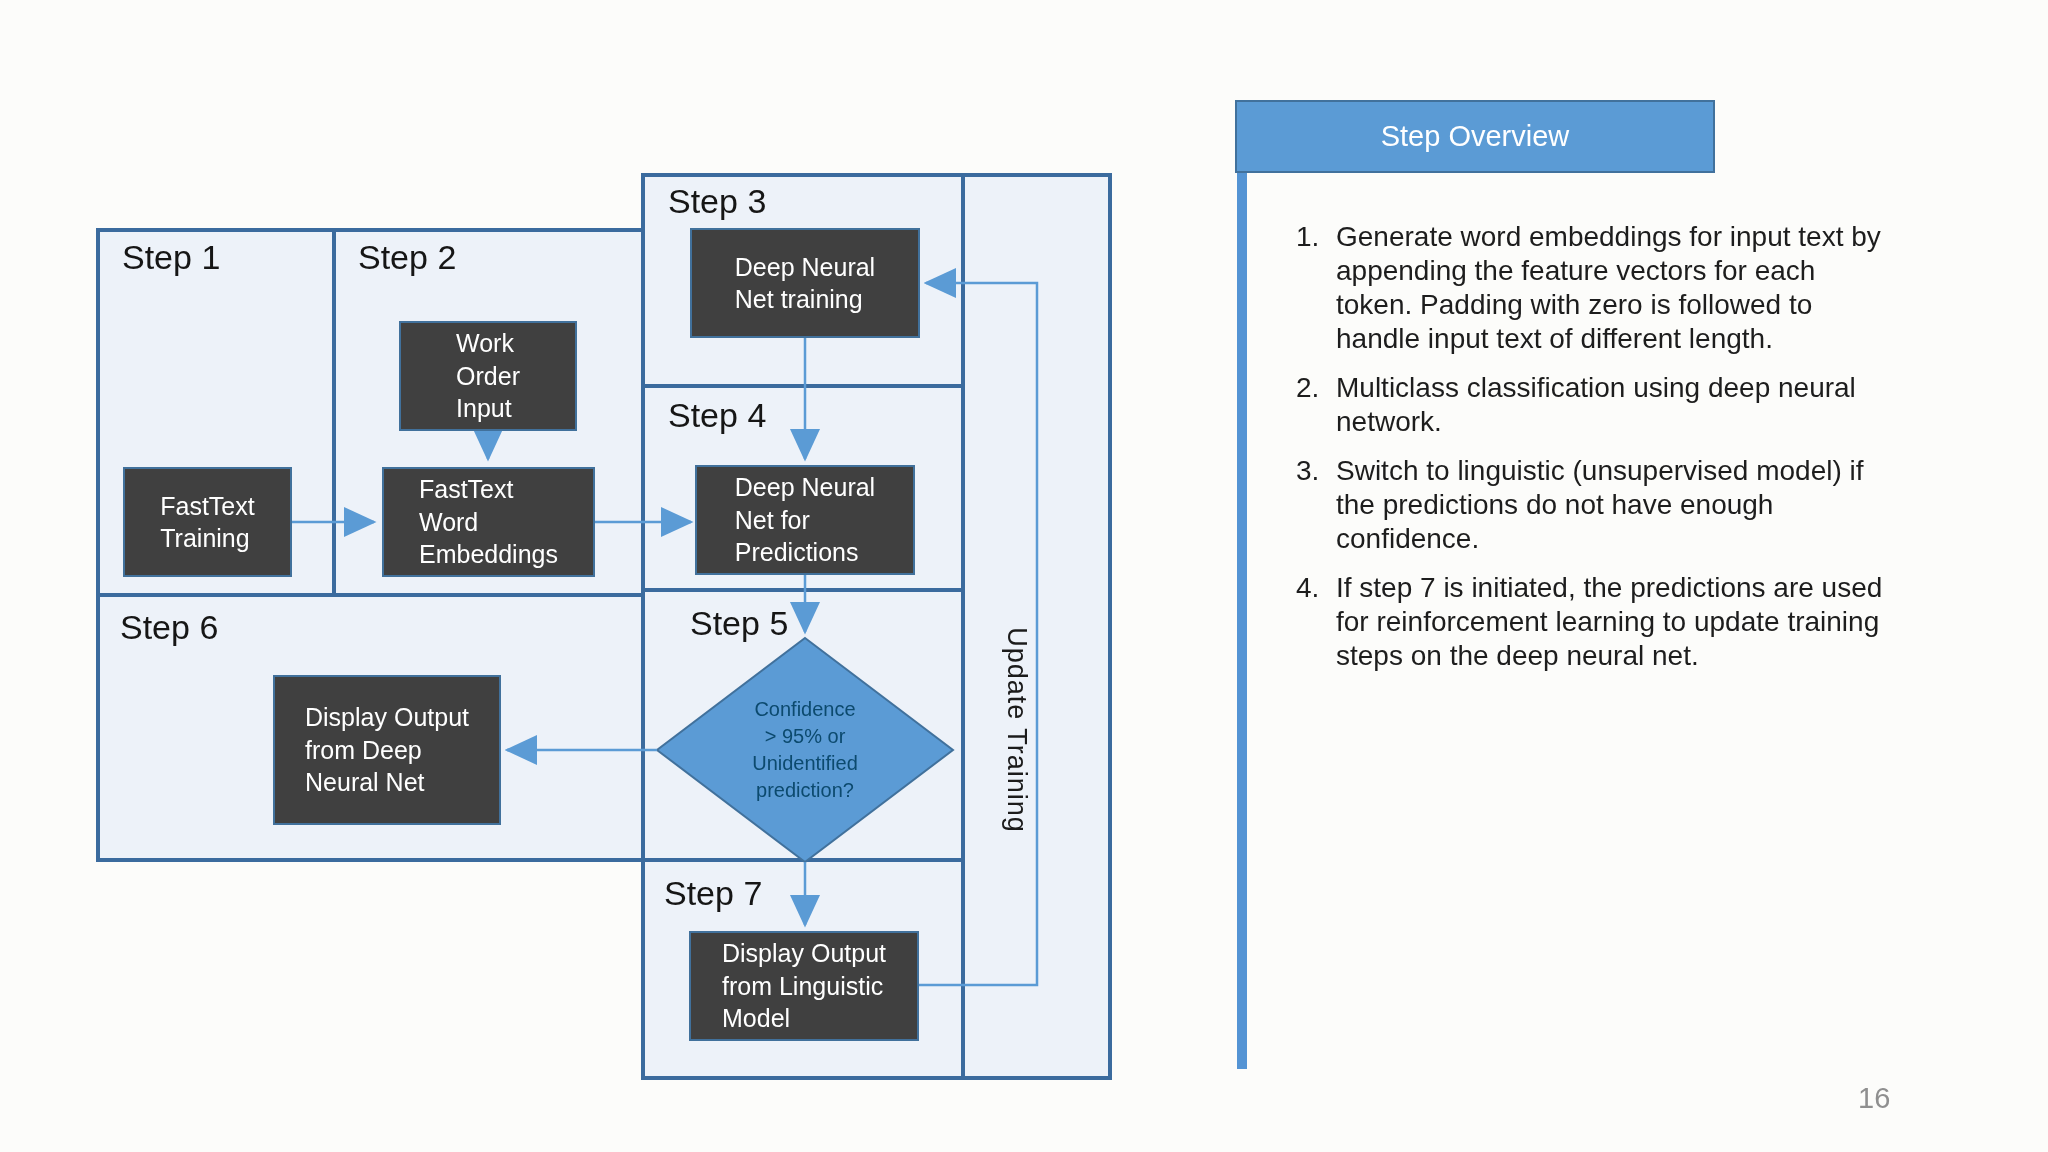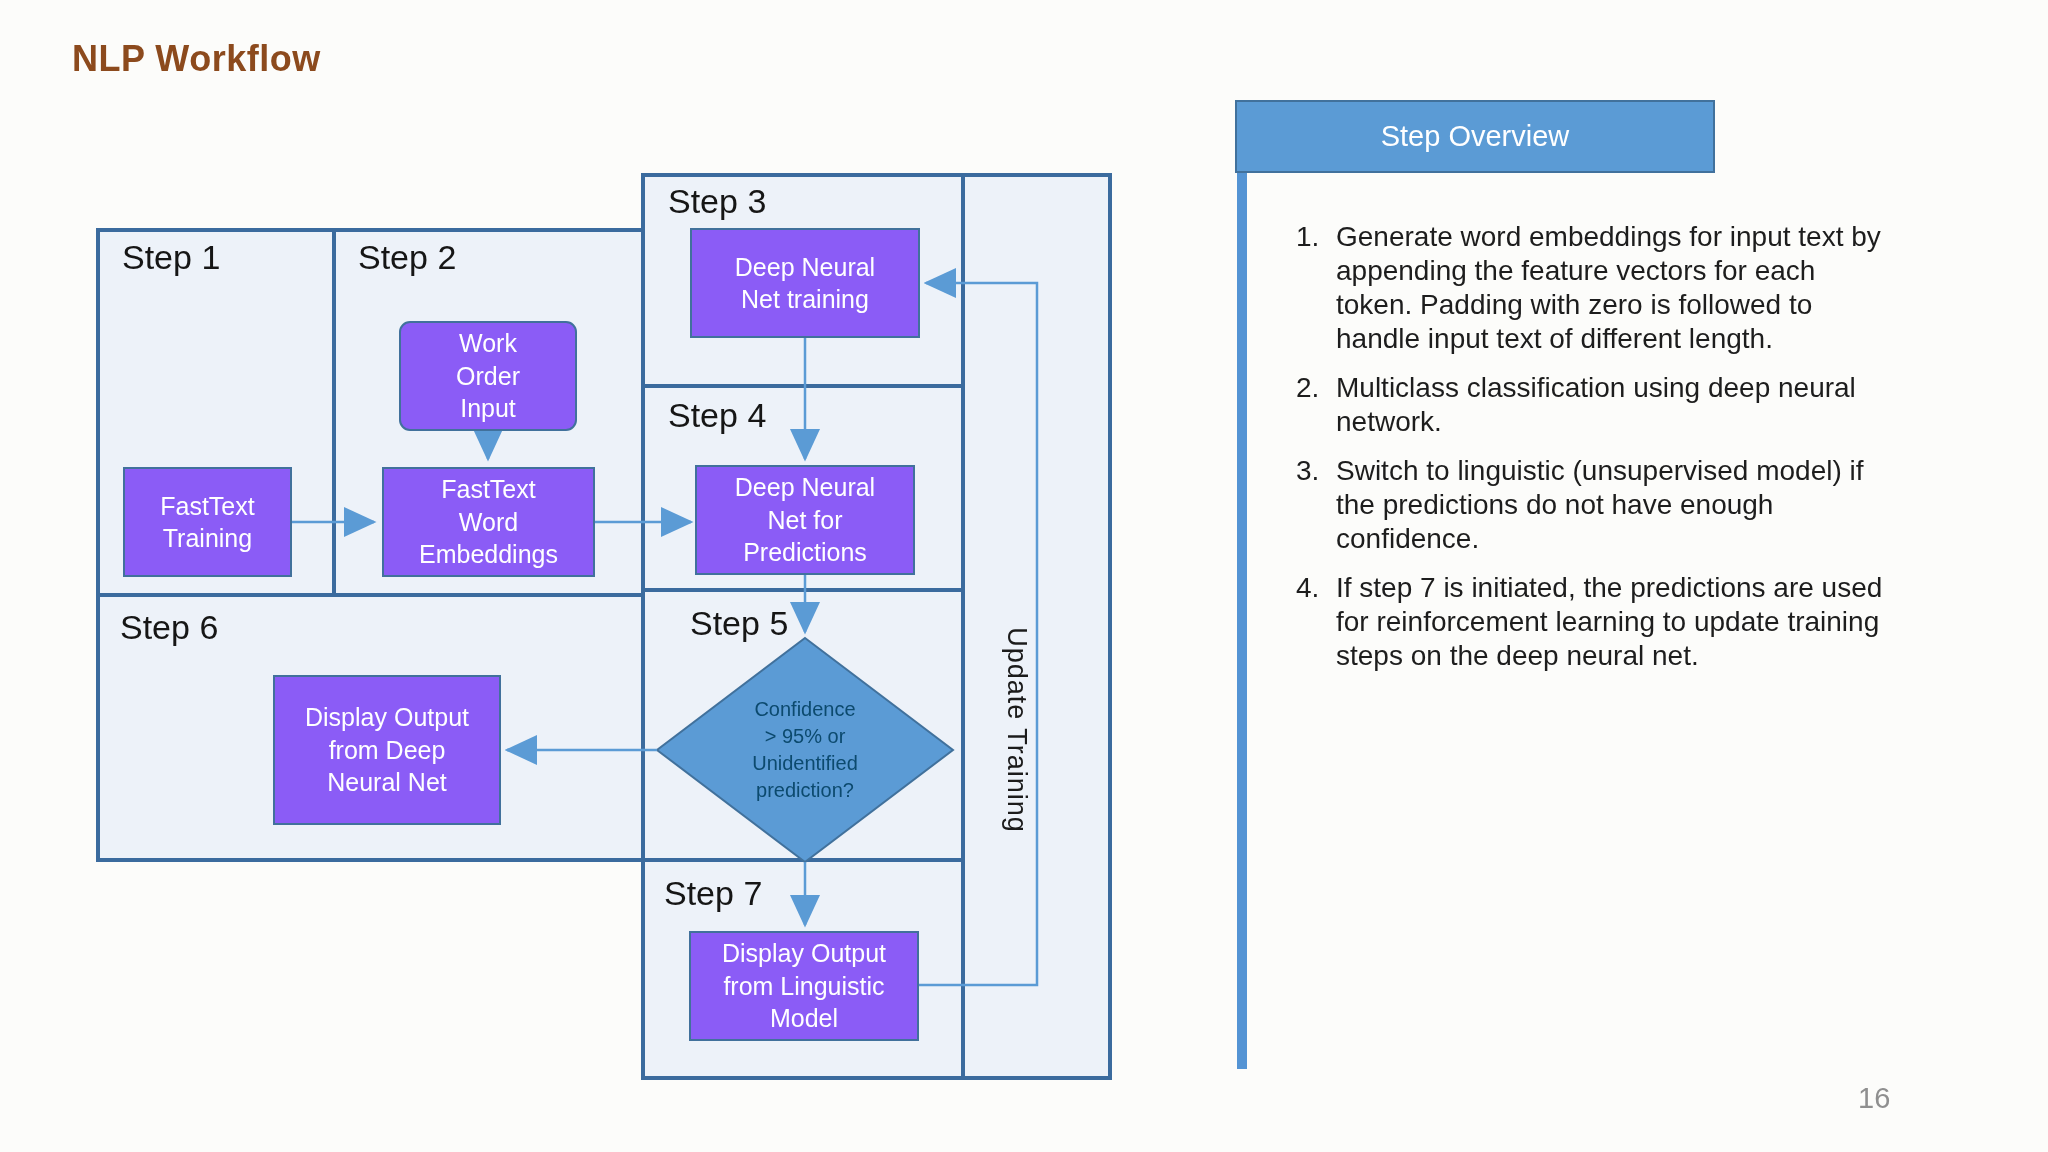--- a/index.html
+++ b/index.html
@@ -24,25 +24,24 @@
   }
   .step-label{
     position:absolute;
     font-size:34px;color:#161616;
     white-space:nowrap;
   }
   
   .node{
     position:absolute;
     box-sizing:border-box;
-    background:#8b5cf6;
+    background:#404040;
     border:2px solid #41719c;
     color:#ffffff;
     display:flex;align-items:center;justify-content:center;
-    text-align:center;
     font-size:25px;line-height:1.3;
     white-space:pre-line;
     z-index:3;
   }
   .diamond-text{
     position:absolute;
     left:675px;top:660px;width:260px;height:180px;
     display:flex;align-items:center;justify-content:center;
     text-align:center;color:#0c4a6e;
     font-size:20px;line-height:1.35;
@@ -89,21 +88,20 @@
   .page-number{
     position:absolute;left:1858px;top:1082px;
     font-size:29px;color:#8f8f8f;
   }
 </style>
 </head>
 <body>
 
 <div class="slide">
 
-  <h1 class="slide-title" style="color:#8c4a1d;margin:0;">NLP Workflow</h1>
 
   <div>
 
     <div class="container" style="left:96px;top:228px;width:240px;height:369px;"></div>
     <div class="container" style="left:332px;top:228px;width:313px;height:369px;"></div>
     <div class="container" style="left:641px;top:173px;width:324px;height:215px;"></div>
     <div class="container" style="left:641px;top:384px;width:324px;height:208px;"></div>
     <div class="container" style="left:641px;top:588px;width:324px;height:274px;"></div>
     <div class="container" style="left:96px;top:593px;width:549px;height:269px;"></div>
     <div class="container" style="left:641px;top:858px;width:324px;height:222px;"></div>
@@ -129,21 +127,21 @@
       <path d="M595 522 H691" stroke="#5b9bd5" stroke-width="2.5" fill="none" marker-end="url(#ah)"></path>
       <path d="M805 338 V459" stroke="#5b9bd5" stroke-width="2.5" fill="none" marker-end="url(#ah)"></path>
       <path d="M805 575 V632" stroke="#5b9bd5" stroke-width="2.5" fill="none" marker-end="url(#ah)"></path>
       <path d="M657 750 H507" stroke="#5b9bd5" stroke-width="2.5" fill="none" marker-end="url(#ah)"></path>
       <path d="M805 862 V925" stroke="#5b9bd5" stroke-width="2.5" fill="none" marker-end="url(#ah)"></path>
       <path d="M919 985 H1037 V283 H926" stroke="#5b9bd5" stroke-width="2.5" fill="none" marker-end="url(#ah)"></path>
     </svg>
 
     <div class="node" style="left:123px;top:467px;width:169px;height:110px;">FastText
 Training</div>
-    <div class="node" style="left:399px;top:321px;width:178px;height:110px;border-radius:11px;">Work
+    <div class="node" style="left:399px;top:321px;width:178px;height:110px;">Work
 Order
 Input</div>
     <div class="node" style="left:382px;top:467px;width:213px;height:110px;">FastText
 Word
 Embeddings</div>
     <div class="node" style="left:690px;top:228px;width:230px;height:110px;">Deep Neural
 Net training</div>
     <div class="node" style="left:695px;top:465px;width:220px;height:110px;">Deep Neural
 Net for
 Predictions</div>

